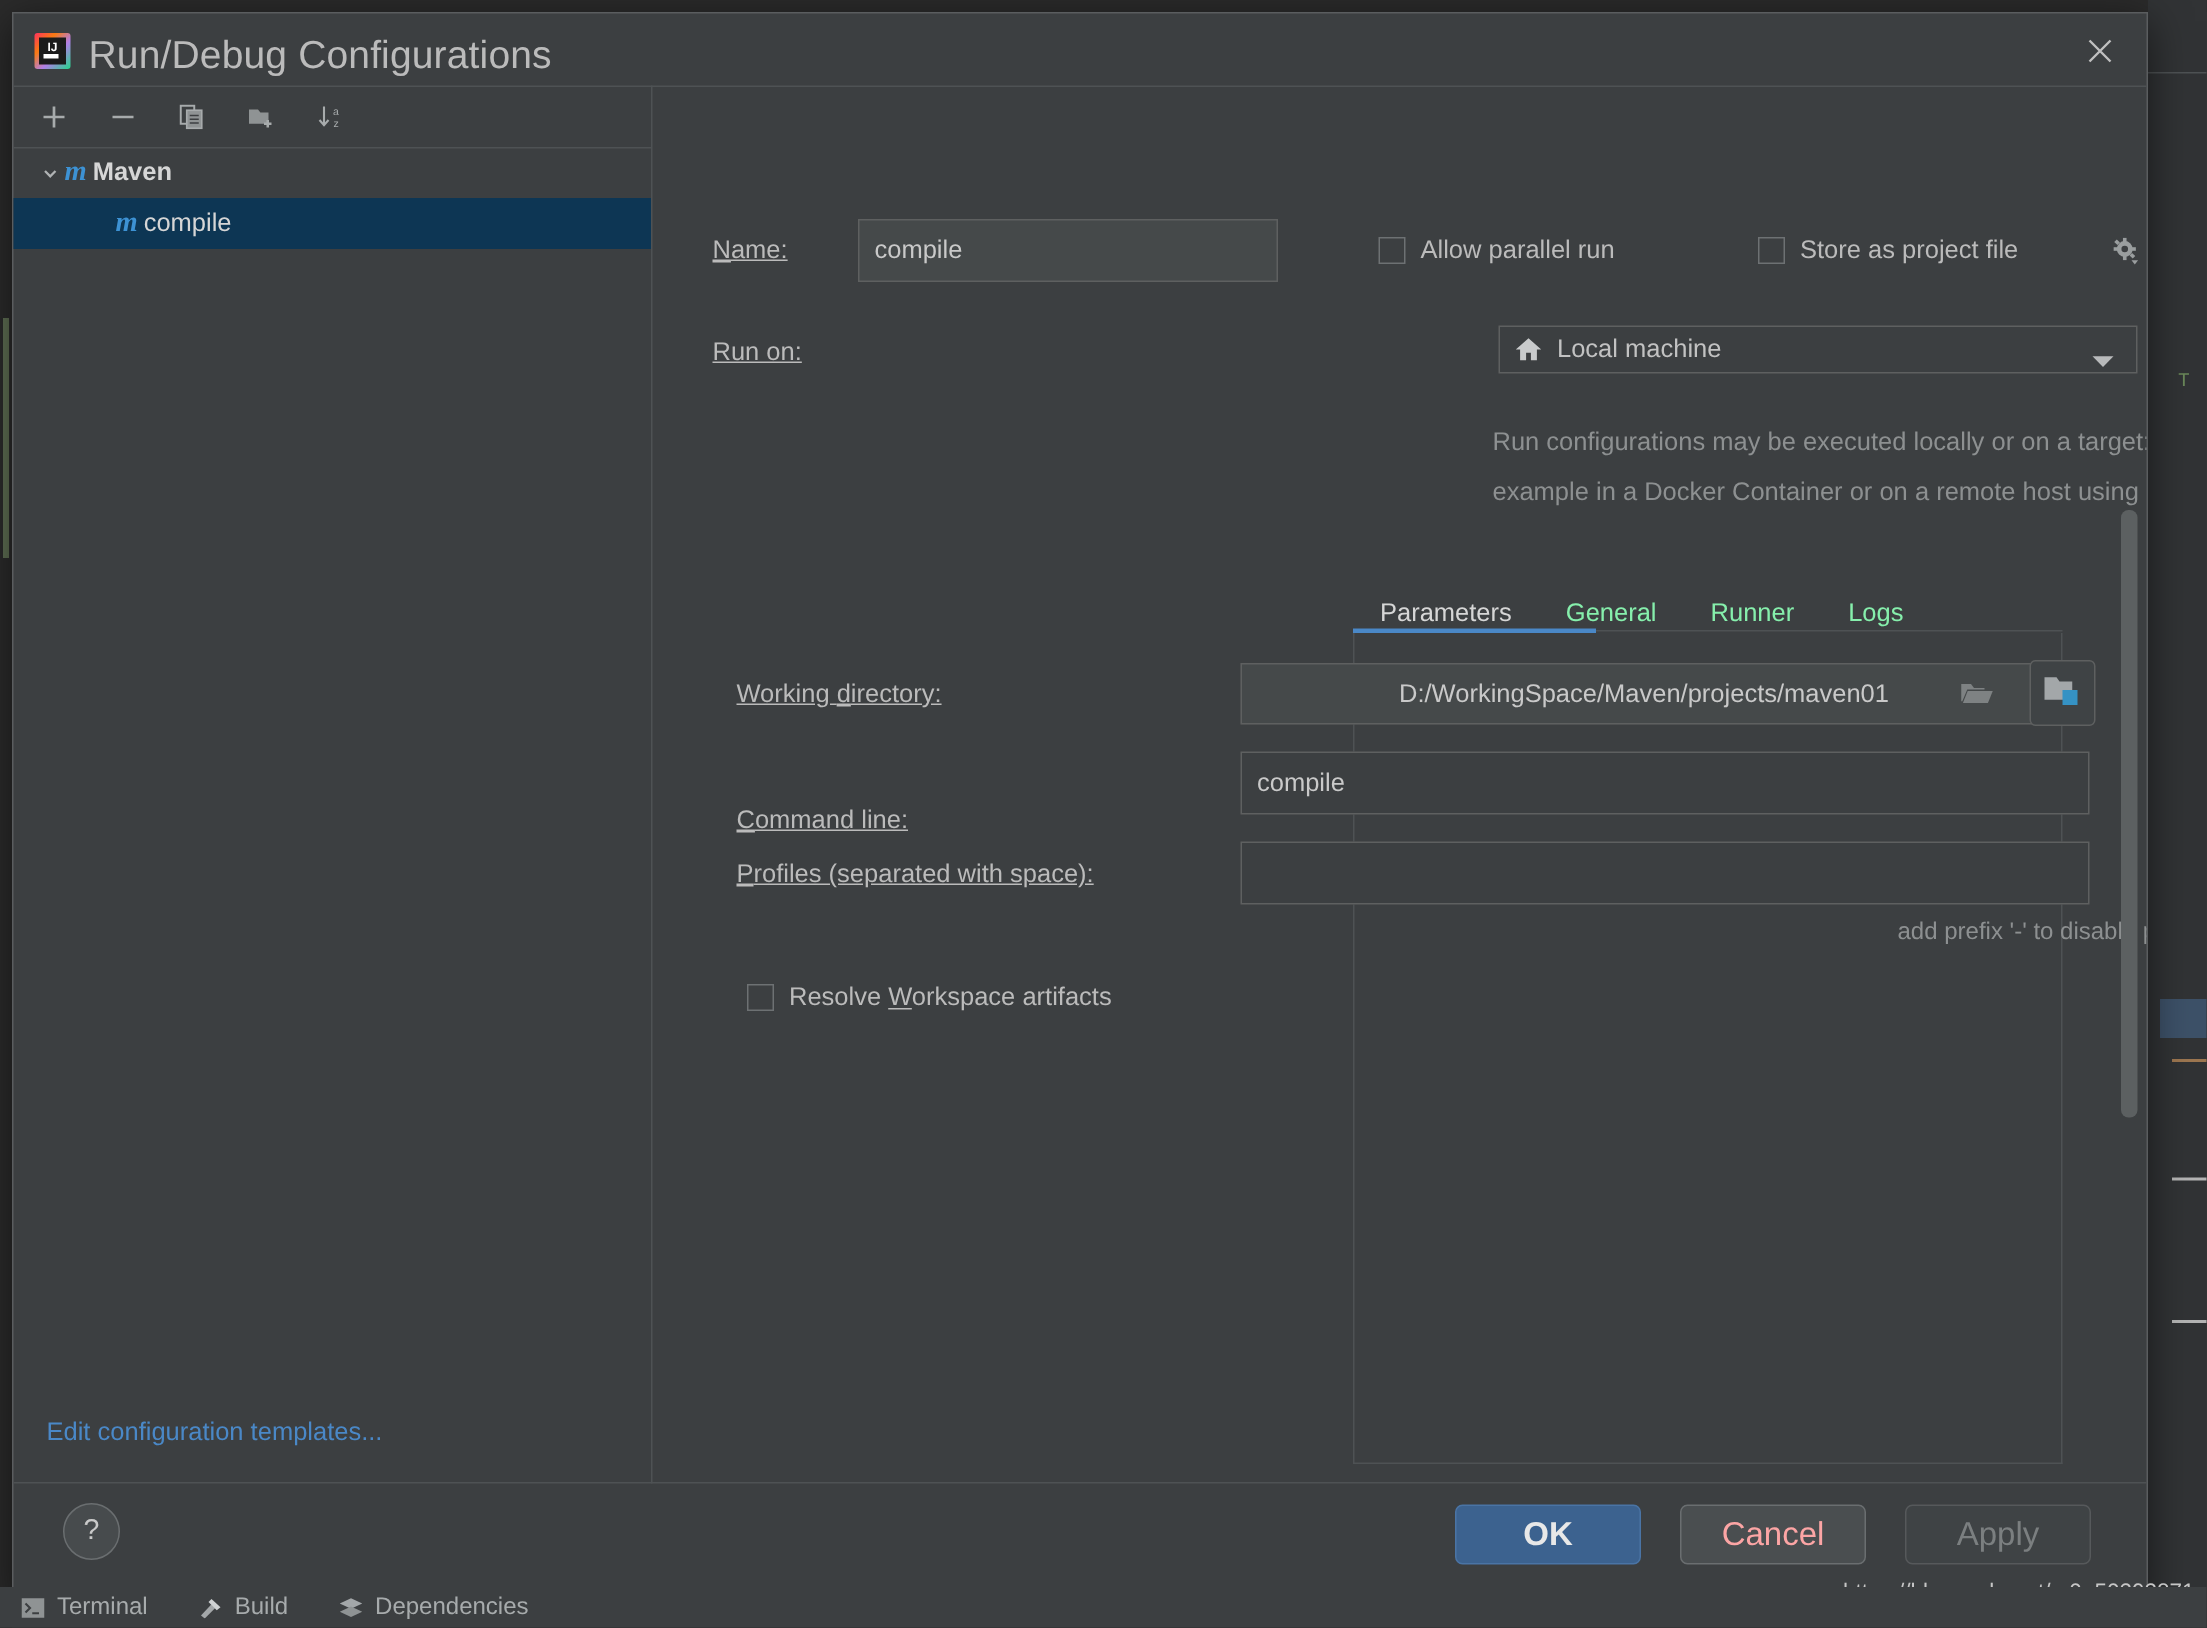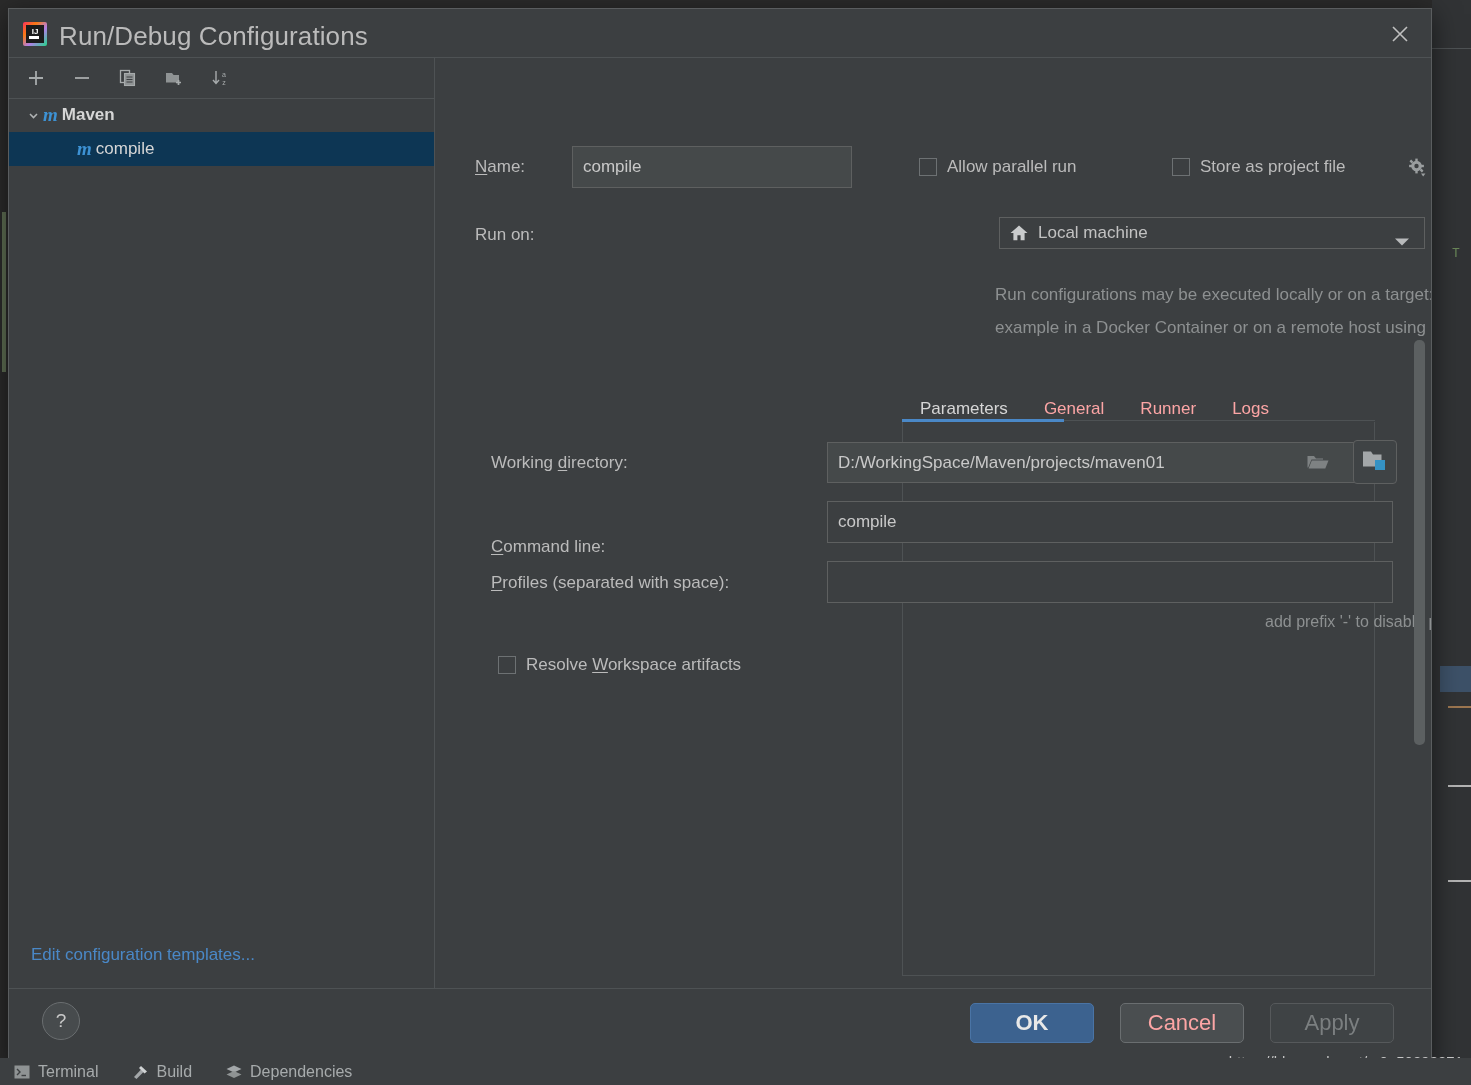--- a/index.html
+++ b/index.html
@@ -134,20 +134,21 @@
     position: absolute;
     left: 427px; right: 0; top: 0; bottom: 0;
     overflow: hidden;
   }
 
   .row-label {
     position: absolute;
     color: #bbbbbb;
     font-size: 17px;
     white-space: nowrap;
+    text-decoration: underline;
   }
   .u { text-decoration: underline; text-underline-offset: 2px; }
 
   .txtfield {
     position: absolute;
     background: #45494a;
     border: 1px solid #5e6060;
     box-sizing: border-box;
     color: #c9c9c9;
     font-size: 17px;
@@ -197,21 +198,21 @@
   }
 
   
   #tabs {
     position: absolute;
     left: 466px; top: 320px;
     display: flex; align-items: flex-end;
     height: 42px;
   }
   .tab {
-    color: #fca5a5;
+    color: #86efac;
     font-size: 17px;
     padding: 0 18px;
     cursor: pointer;
     white-space: nowrap;
   }
   .tab.active { color: #d6d6d6; }
   #tab-underline {
     position: absolute;
     left: 466px; top: 362px;
     width: 162px; height: 3px;
@@ -497,21 +498,21 @@
         <div class="tab">General</div>
         <div class="tab">Runner</div>
         <div class="tab">Logs</div>
       </div>
       <div id="tab-underline"></div>
       <div id="tabs-rule"></div>
 
       <div id="tab-panel"></div>
 
       <div class="row-label" style="left:55px; top:396px;">Working <span class="u">d</span>irectory:</div>
-      <div class="txtfield" style="left:391px; top:385px; width:538px; height:41px;">
+      <div class="txtfield" style="left:391px; top:385px; width:538px; height:41px;justify-content:center;">
         <span class="val">D:/WorkingSpace/Maven/projects/maven01</span>
       </div>
       <div class="inline-icon" style="left:869px; top:393px; width:26px; height:24px;">
         <svg width="24" height="20" viewBox="0 0 24 20">
           <path d="M1.5 4 H8 L10 6.6 H17 V7.6 H5.5 L2.2 15.5 H1.5 Z" fill="#7e8283"></path>
           <path d="M5.8 8.6 H22.5 L19.3 16.6 H2.6 Z" fill="#7e8283"></path>
         </svg>
       </div>
       <div class="icon-btn" style="left:917px; top:383px; width:44px; height:44px;">
         <span>

